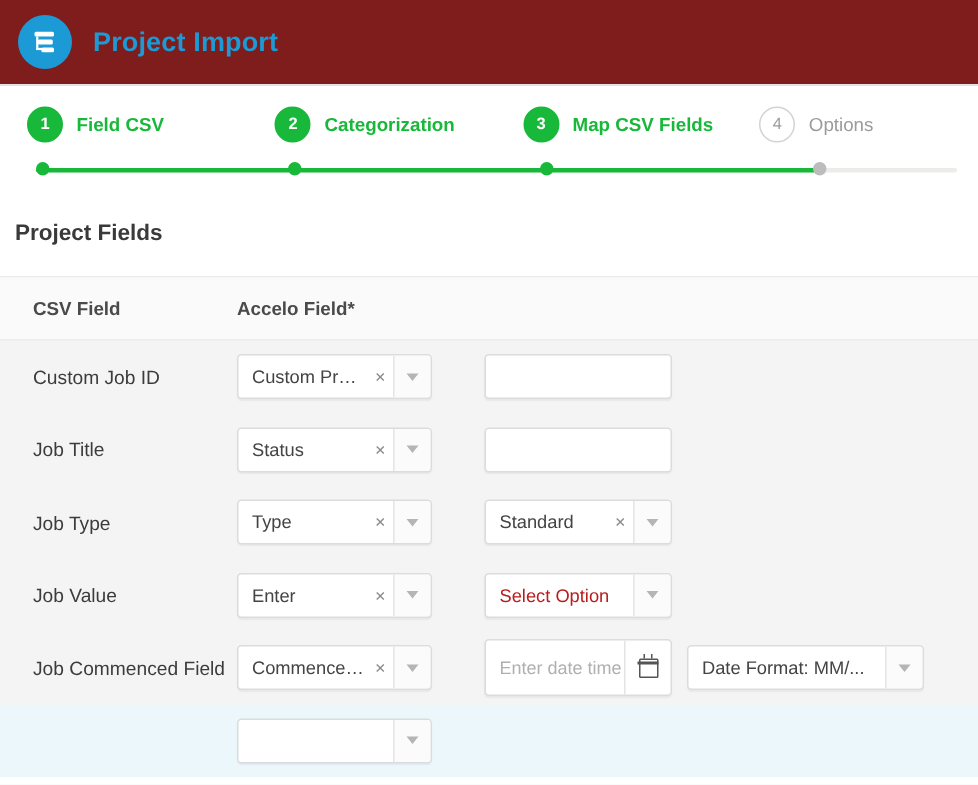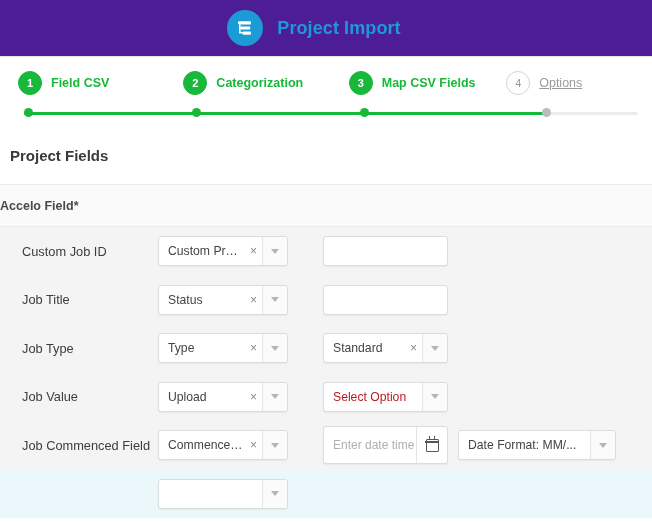--- a/index.html
+++ b/index.html
@@ -13,26 +13,26 @@
     overflow: hidden;
     background: #ffffff;
     font-family: "Liberation Sans", sans-serif;
     color: #333333;
     -webkit-font-smoothing: antialiased;
   }
 
   
   .app-header {
     height: 57px;
-    background: #4c1d95;
+    background: #7f1d1d;
     border-bottom: 1px solid #e4e4e4;
     display: flex;
     align-items: center;
-    justify-content: center;
-    box-sizing: border-box;
+    box-sizing: border-box;
+    padding-left: 24px;
   }
   .app-header-inner {
     display: flex;
     align-items: center;
     gap: 14px;
     transform: translateX(-12px);
   }
   .app-logo {
     width: 36px;
     height: 36px;
@@ -97,21 +97,21 @@
     background: #ffffff;
     color: #9b9b9b;
     border: 1px solid #d3d3d3;
     font-weight: normal;
   }
   .step-label {
     font-size: 12.5px;
     white-space: nowrap;
   }
   .step-label.done { color: #18b83a; font-weight: bold; }
-  .step-label.todo { color: #9b9b9b; font-weight: normal; text-decoration: underline; }
+  .step-label.todo { color: #9b9b9b; font-weight: normal; }
 
   
   .track {
     position: absolute;
     top: 51px;
     left: 18px;
     right: 8px;
     height: 10px;
   }
   .track-line {
@@ -389,20 +389,21 @@
     <div class="track-dot done" style="left:342px;"></div>
     <div class="track-dot todo" style="left:524px;"></div>
   </div>
 </div>
 
 <div class="section-title">Project Fields</div>
 
 <div class="fields-table">
 
   <div class="table-head">
+    <div class="th col-csv">CSV Field</div>
     <div class="th col-accelo">Accelo Field*</div>
   </div>
 
   <div class="table-row">
     <div class="cell-label">Custom Job ID</div>
     <div class="cell-accelo">
       <div class="select2 w-accelo">
         <div class="select2-body">
           <span class="select2-text">Custom Project ID</span>
           <span class="clear-x">×</span>
@@ -459,21 +460,21 @@
           </div>
       </div>
     </div>
   </div>
 
   <div class="table-row">
     <div class="cell-label">Job Value</div>
     <div class="cell-accelo">
       <div class="select2 w-accelo">
         <div class="select2-body">
-          <span class="select2-text">Upload</span>
+          <span class="select2-text">Enter</span>
           <span class="clear-x">×</span>
         </div>
         <div class="select2-arrow">
             <i class="caret"></i>
           </div>
       </div>
     </div>
     <div class="cell-fallback">
       <div class="select2 w-fallback">
         <div class="select2-body">

